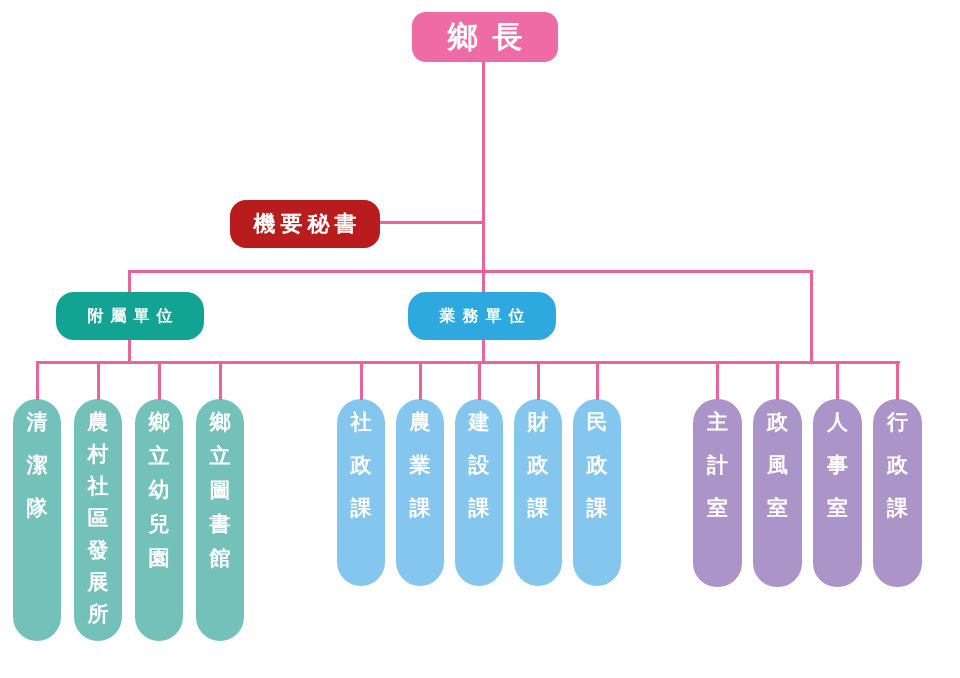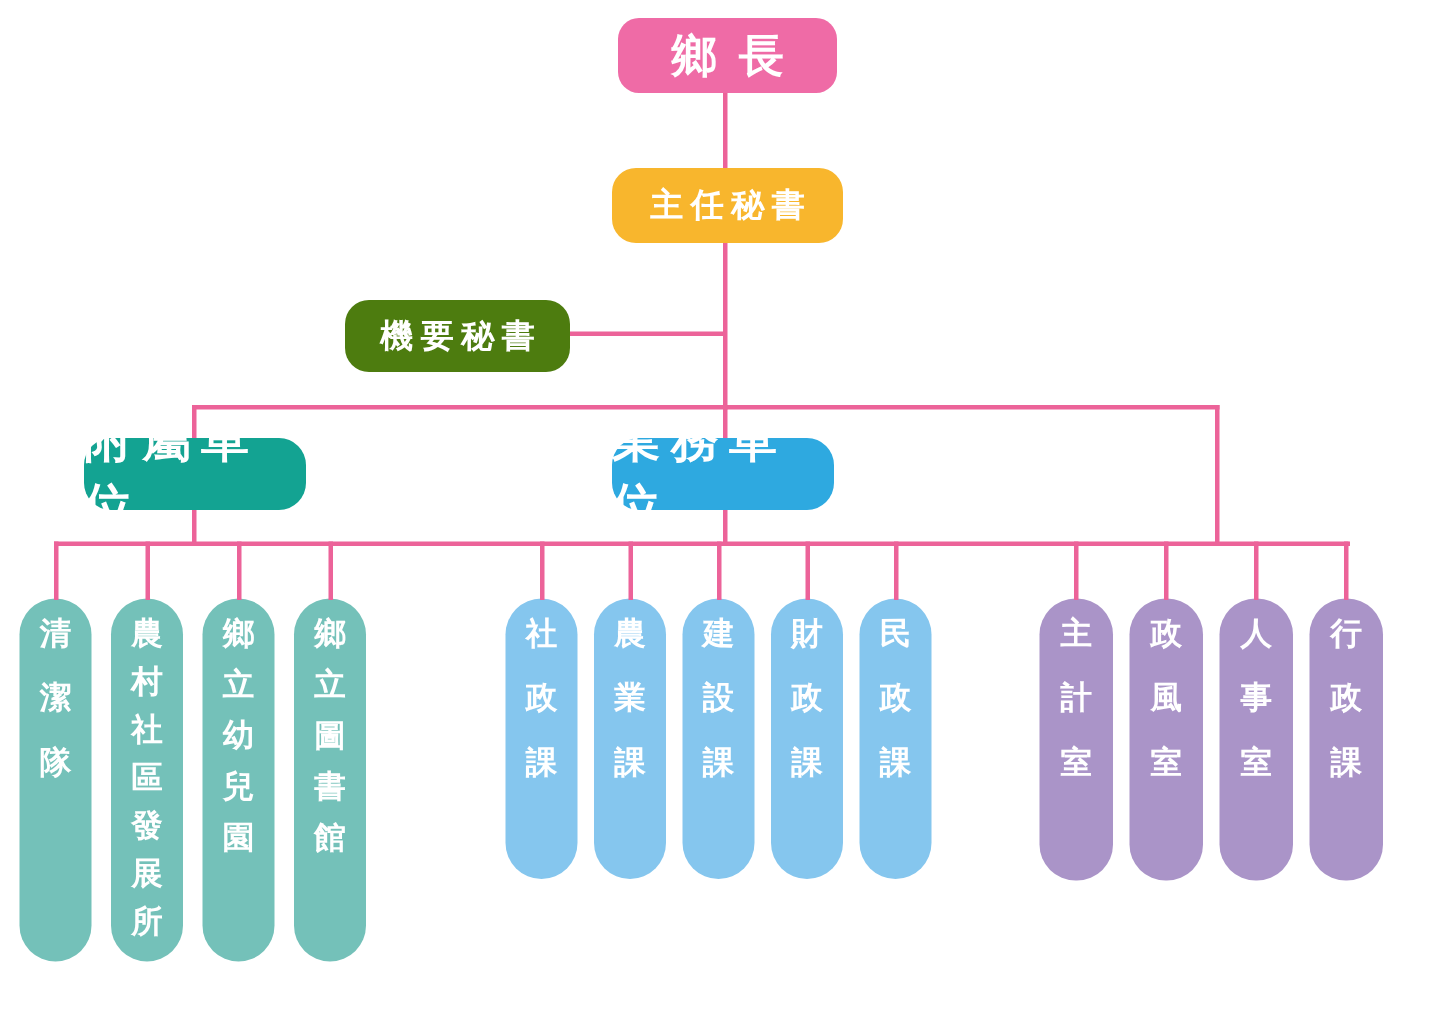--- a/index.html
+++ b/index.html
@@ -31,21 +31,21 @@
   }
   .root-box{left:412px;top:12px;width:146px;height:50px;border-radius:14px;
     background:#ef6ba6;font-size:30px;}
   .root-box .lbl{letter-spacing:15px;margin-right:-15px;}
   .secretary-box{left:408px;top:112px;width:154px;height:50px;border-radius:16px;
     background:#f8b62d;font-size:22px;}
   .confidential-box{left:230px;top:200px;width:150px;height:48px;border-radius:16px;
     background:#f29300;font-size:22px;}
   .secretary-box .lbl,.confidential-box .lbl{letter-spacing:5px;margin-right:-5px;}
 
-  .branch-header{height:48px;border-radius:18px;font-size:32px;}
+  .branch-header{height:48px;border-radius:18px;font-size:16px;}
   .branch-header .lbl{letter-spacing:7px;margin-right:-7px;}
   .bh-affiliated{left:56px;top:292px;width:148px;background:#13a392;}
   .bh-business{left:408px;top:292px;width:148px;background:#2ea9e0;}
   .bh-staff{left:737px;top:292px;width:149px;background:#9b64b0;}
 
   
   .pill-group{position:absolute;top:399px;display:flex;z-index:2;}
   .pg-affiliated{left:13px;gap:13px;}
   .pg-business{left:337px;gap:11px;}
   .pg-staff{left:693px;gap:11px;}
@@ -76,24 +76,21 @@
   <div class="line h-confidential" style="background: rgb(236, 99, 153);"></div>
   <div class="line h-splitter" style="background: rgb(236, 99, 153);"></div>
   <div class="line v-drop v-drop-affiliated" style="background: rgb(236, 99, 153);"></div>
   <div class="line v-drop v-drop-business" style="background: rgb(236, 99, 153);"></div>
   <div class="line v-drop v-drop-staff" style="background: rgb(236, 99, 153);"></div>
   <div class="line h-bus" style="background: rgb(236, 99, 153);"></div>
 
   <div class="node root-box" style="background: rgb(239, 107, 166);">
     <span class="lbl">鄉長</span>
   </div>
-  <div class="node secretary-box" style="background: rgb(248, 182, 45);">
-    <span class="lbl">主任秘書</span>
-  </div>
-  <div class="node confidential-box" style="background: #4d7c0f;">
+  <div class="node confidential-box" style="background: #b91c1c;">
     <span class="lbl">機要秘書</span>
   </div>
 
   <div class="node branch-header bh-affiliated" style="background: rgb(19, 163, 146);">
     <span class="lbl">附屬單位</span>
   </div>
   <div class="node branch-header bh-business" style="background: rgb(46, 169, 224);">
     <span class="lbl">業務單位</span>
   </div>
 

